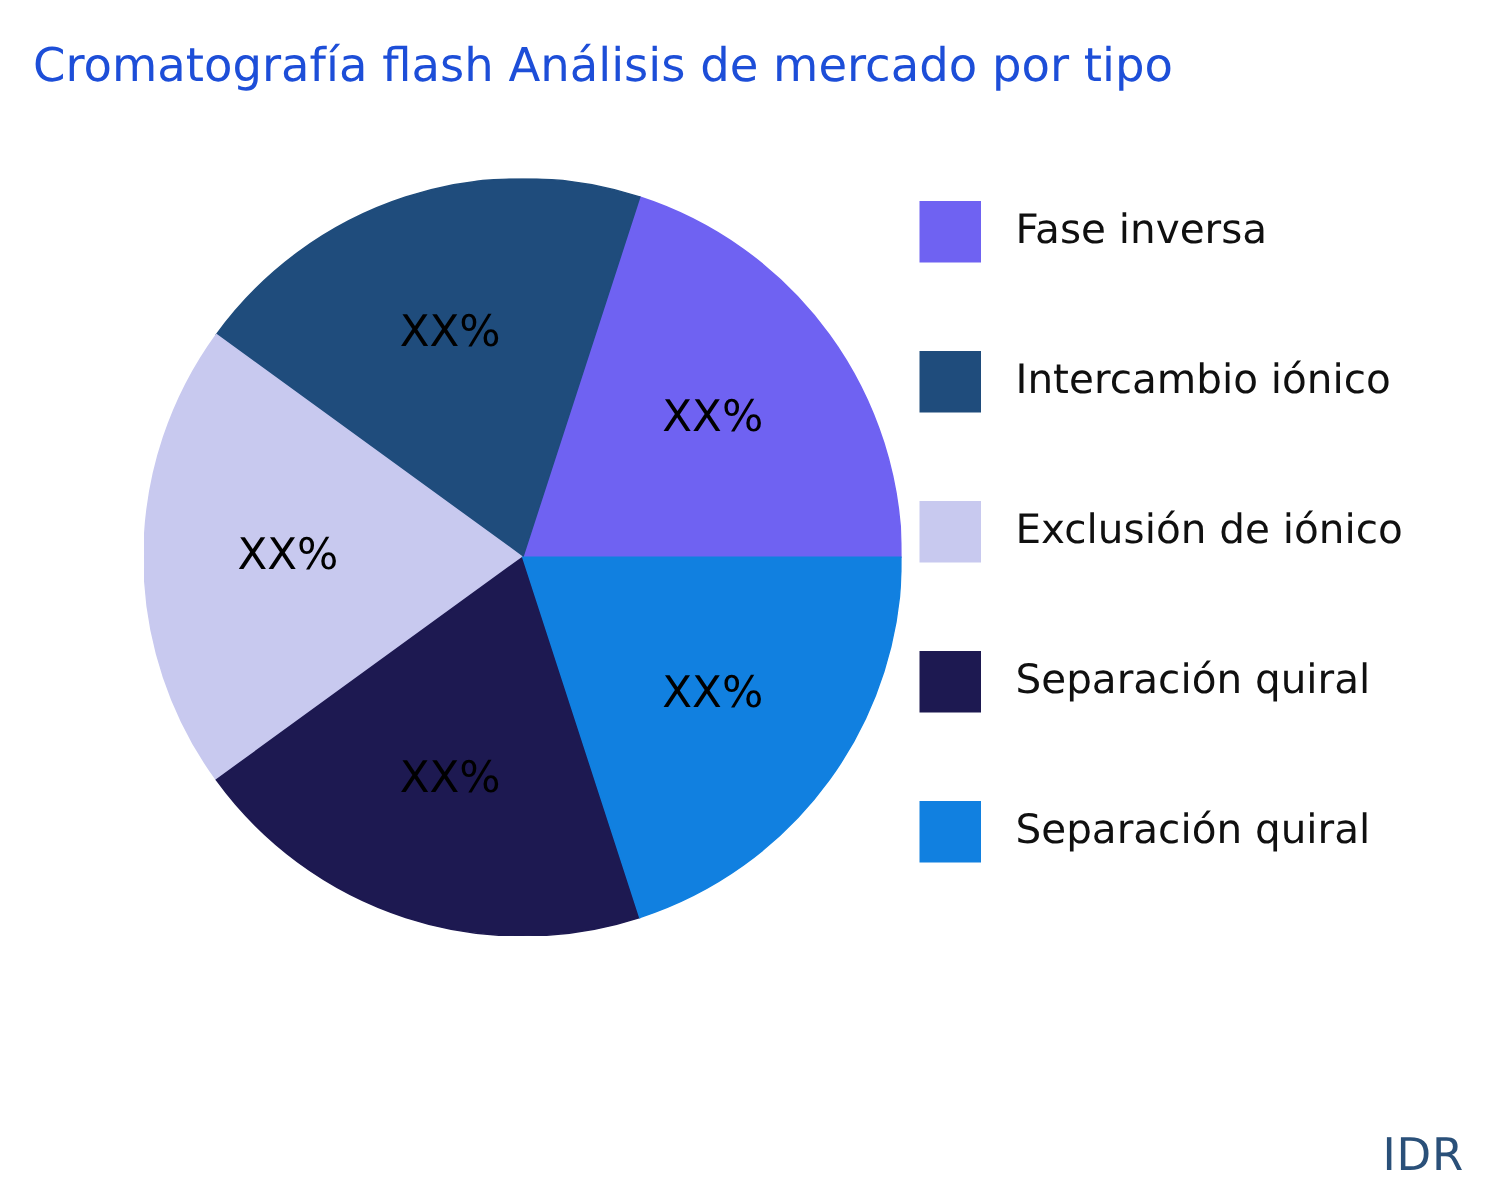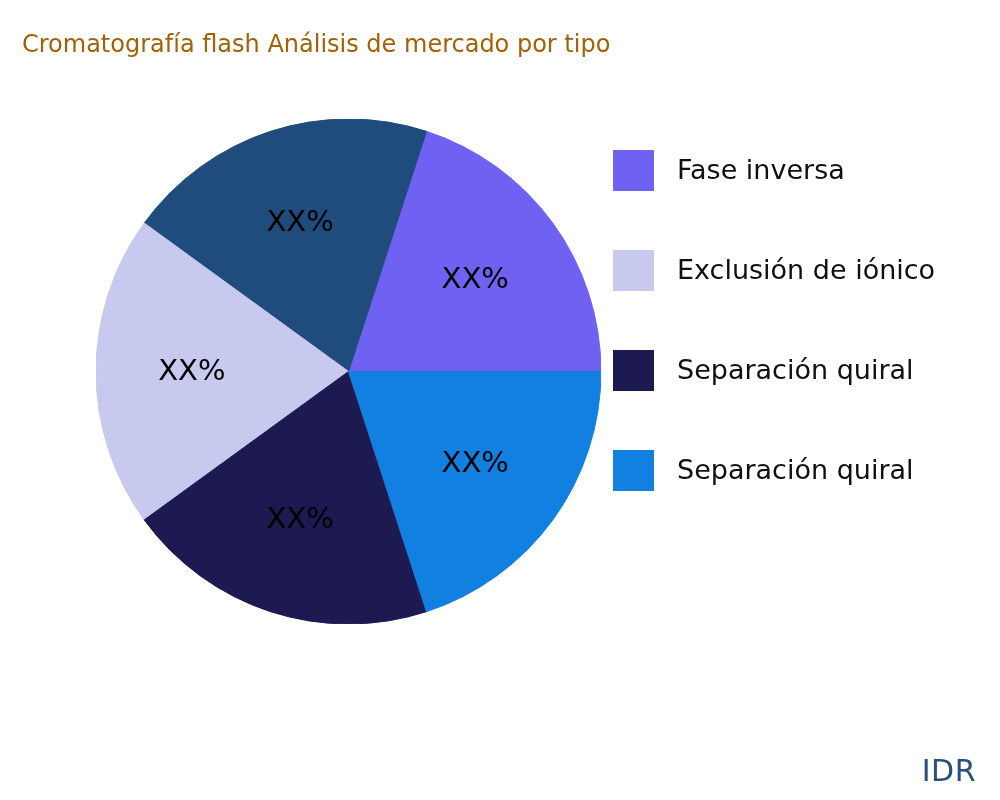--- a/index.html
+++ b/index.html
@@ -15,23 +15,23 @@
     position: relative;
     width: 1000px;
     height: 800px;
     background: #ffffff;
     overflow: hidden;
   }
   #chart-title {
     position: absolute;
     left: 22px;
     top: 24px;
-    font-size: 24px;
+    font-size: 31px;
     line-height: 40px;
-    color: #a16207;
+    color: #1d4ed8;
     white-space: nowrap;
     font-weight: 400;
   }
   #pie-area {
     position: absolute;
     left: 96px;
     top: 119px;
     width: 505px;
     height: 505px;
   }
@@ -43,21 +43,21 @@
   .slice-label {
     font-family: "DejaVu Sans", sans-serif;
     font-size: 29px;
     fill: #000000;
     text-anchor: middle;
     dominant-baseline: middle;
   }
   #legend {
     position: absolute;
     left: 613px;
-    top: 120px;
+    top: 104px;
     width: 387px;
   }
   .legend-row {
     display: flex;
     align-items: center;
     height: 100px;
   }
   .legend-swatch {
     width: 41px;
     height: 41px;
@@ -106,20 +106,24 @@
         </g>
     </svg>
   </div>
 
   <div id="legend">
       <div class="legend-row">
         <span class="legend-swatch" style="background: rgb(111, 98, 242);"></span>
         <span class="legend-label">Fase inversa</span>
       </div>
       <div class="legend-row">
+        <span class="legend-swatch" style="background: rgb(31, 76, 124);"></span>
+        <span class="legend-label">Intercambio iónico</span>
+      </div>
+      <div class="legend-row">
         <span class="legend-swatch" style="background: rgb(200, 201, 239);"></span>
         <span class="legend-label">Exclusión de iónico</span>
       </div>
       <div class="legend-row">
         <span class="legend-swatch" style="background: rgb(29, 25, 81);"></span>
         <span class="legend-label">Separación quiral</span>
       </div>
       <div class="legend-row">
         <span class="legend-swatch" style="background: rgb(17, 128, 224);"></span>
         <span class="legend-label">Separación quiral</span>

